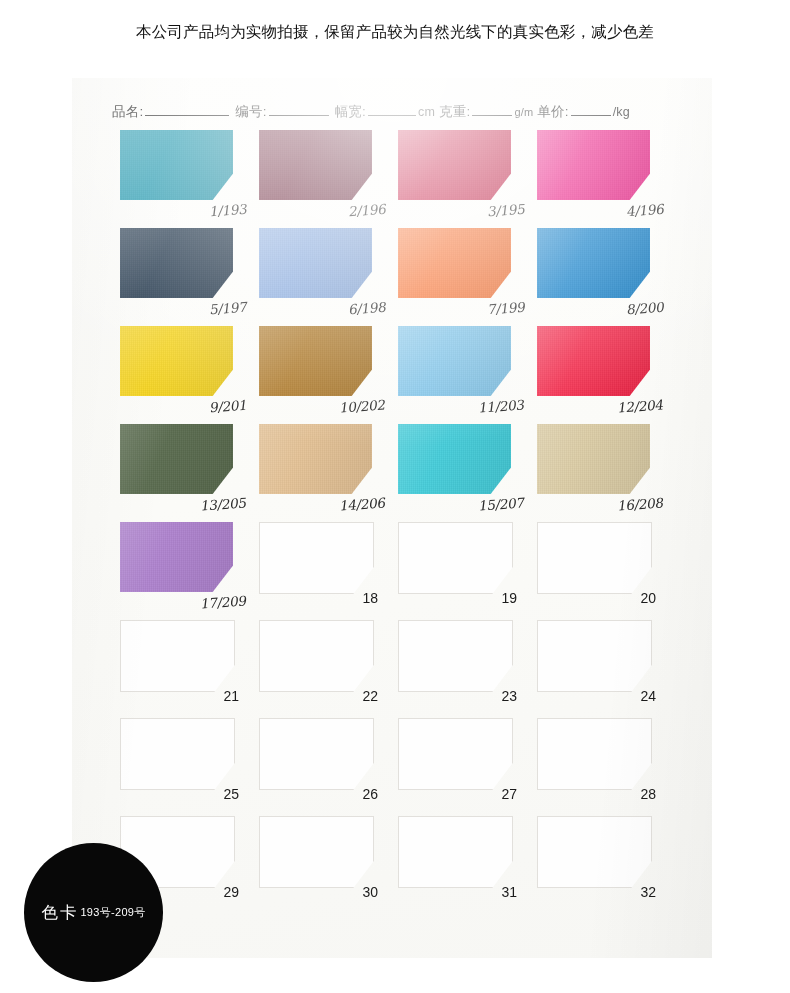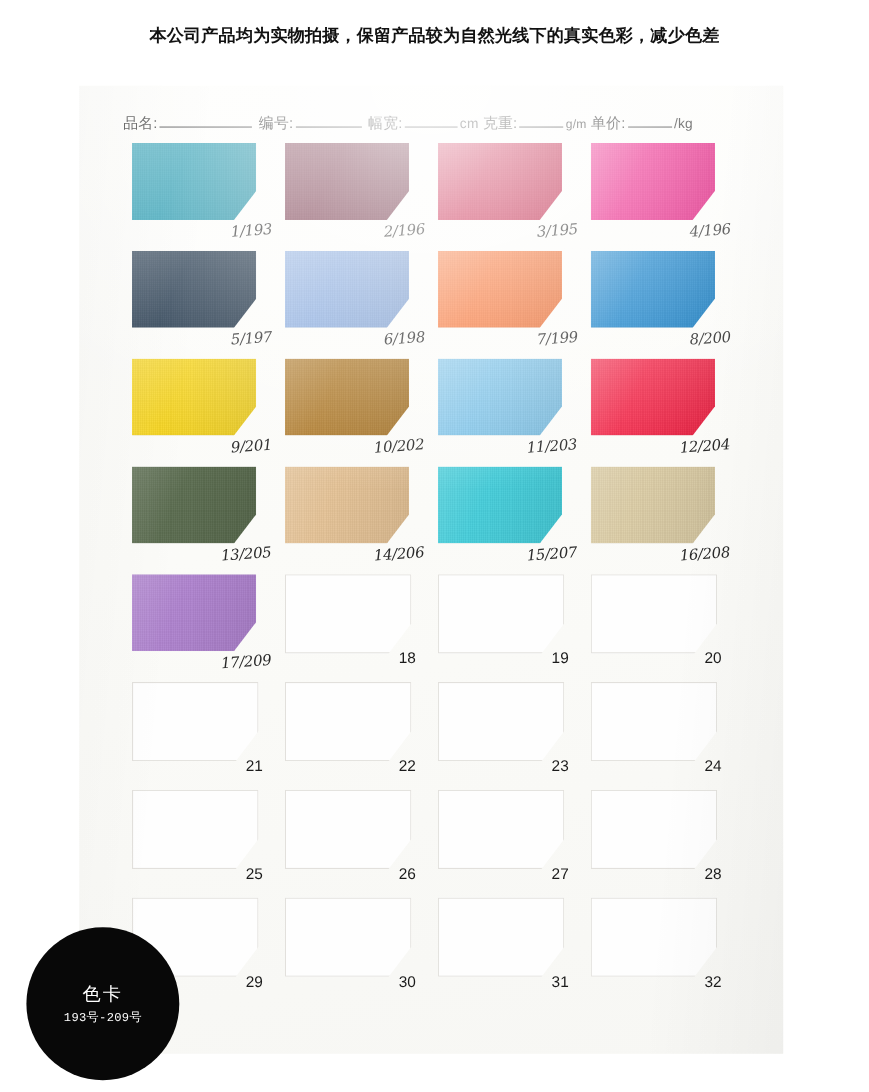--- a/index.html
+++ b/index.html
@@ -19,21 +19,21 @@
   
   .notice {
     position: absolute;
     top: 22px;
     left: 0;
     width: 790px;
     text-align: center;
     font-size: 15.5px;
     letter-spacing: 0.2px;
     color: #111;
-    font-weight: 700;
+    font-weight: 400;
   }
 
   
   .sheet {
     position: absolute;
     left: 72px;
     top: 78px;
     width: 640px;
     height: 880px;
     background: linear-gradient(170deg,#fdfdfb 0%,#fbfbf8 45%,#f7f7f4 100%);
@@ -153,25 +153,23 @@
   .badge {
     position: absolute;
     left: 24px;
     top: 843px;
     width: 139px;
     height: 139px;
     border-radius: 50%;
     background: #080808;
     color: #ffffff;
     display: flex;
-    flex-direction: column;
     align-items: center;
     justify-content: center;
     gap: 2px;
-    font-family: Liberation Mono, monospace;
   }
   .badge-title {
     font-size: 16.5px;
     letter-spacing: 2px;
     font-weight: 500;
   }
   .badge-range {
     font-size: 11px;
     font-weight: 500;
     letter-spacing: 0.3px;

